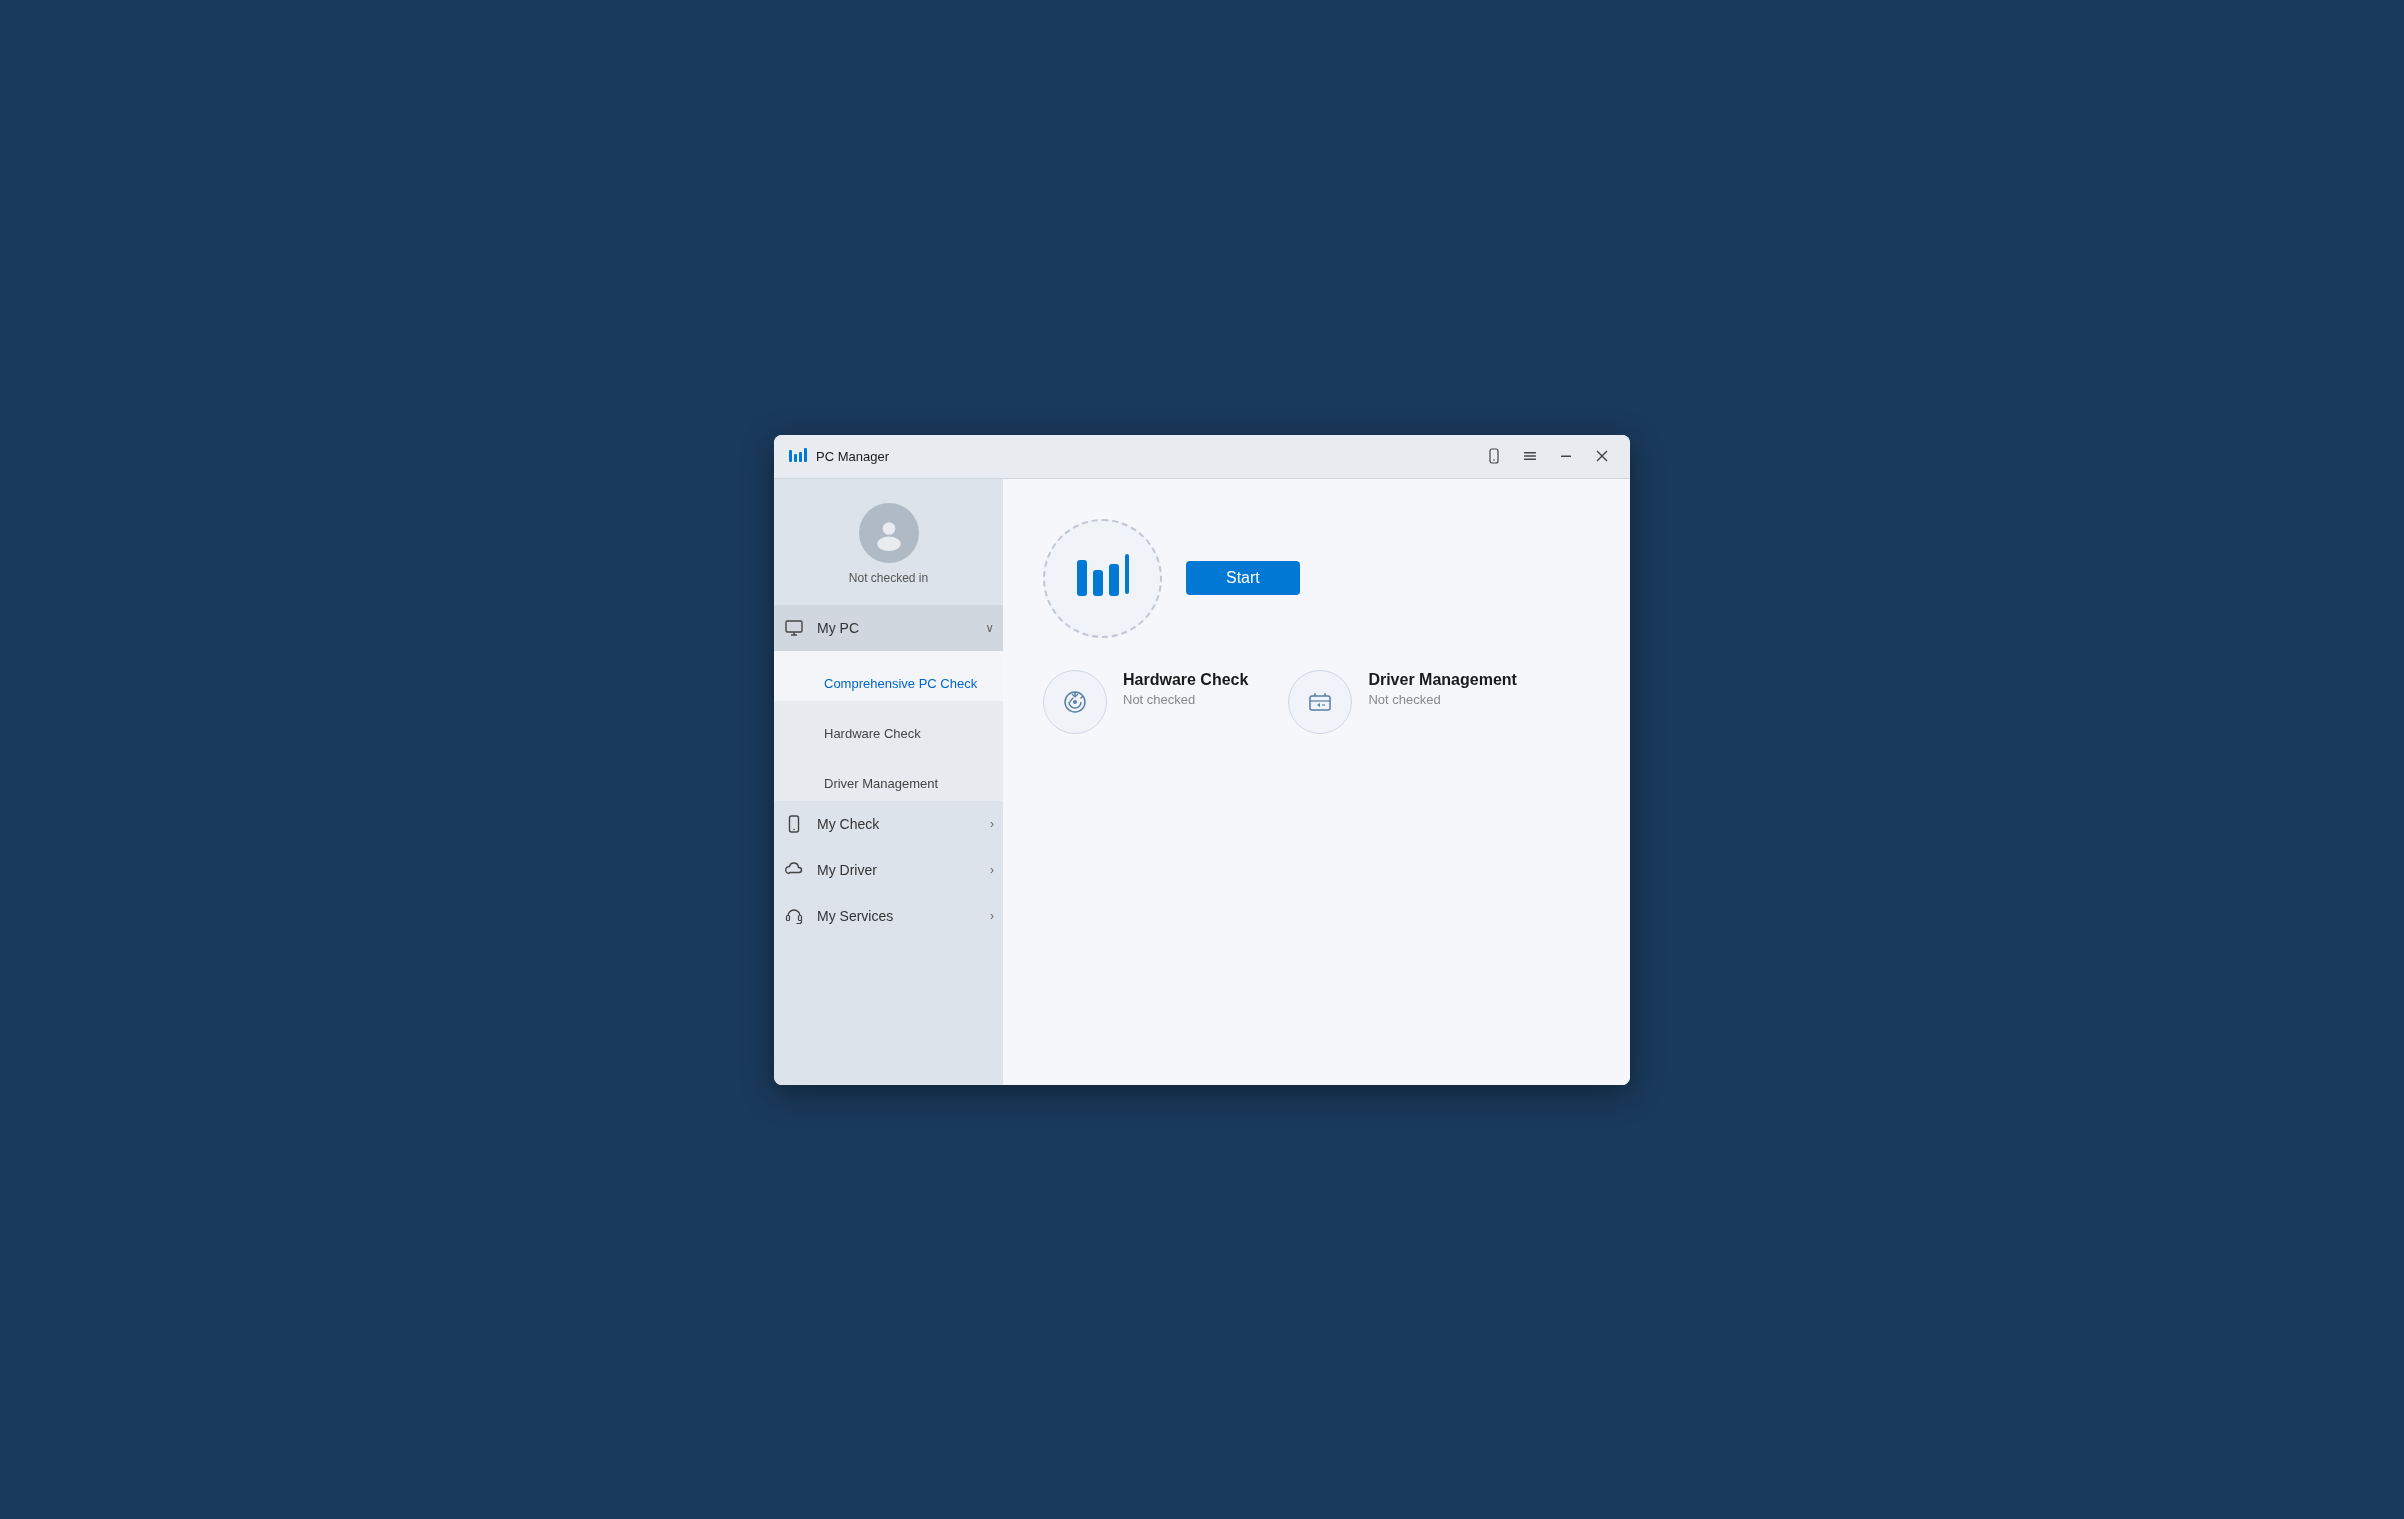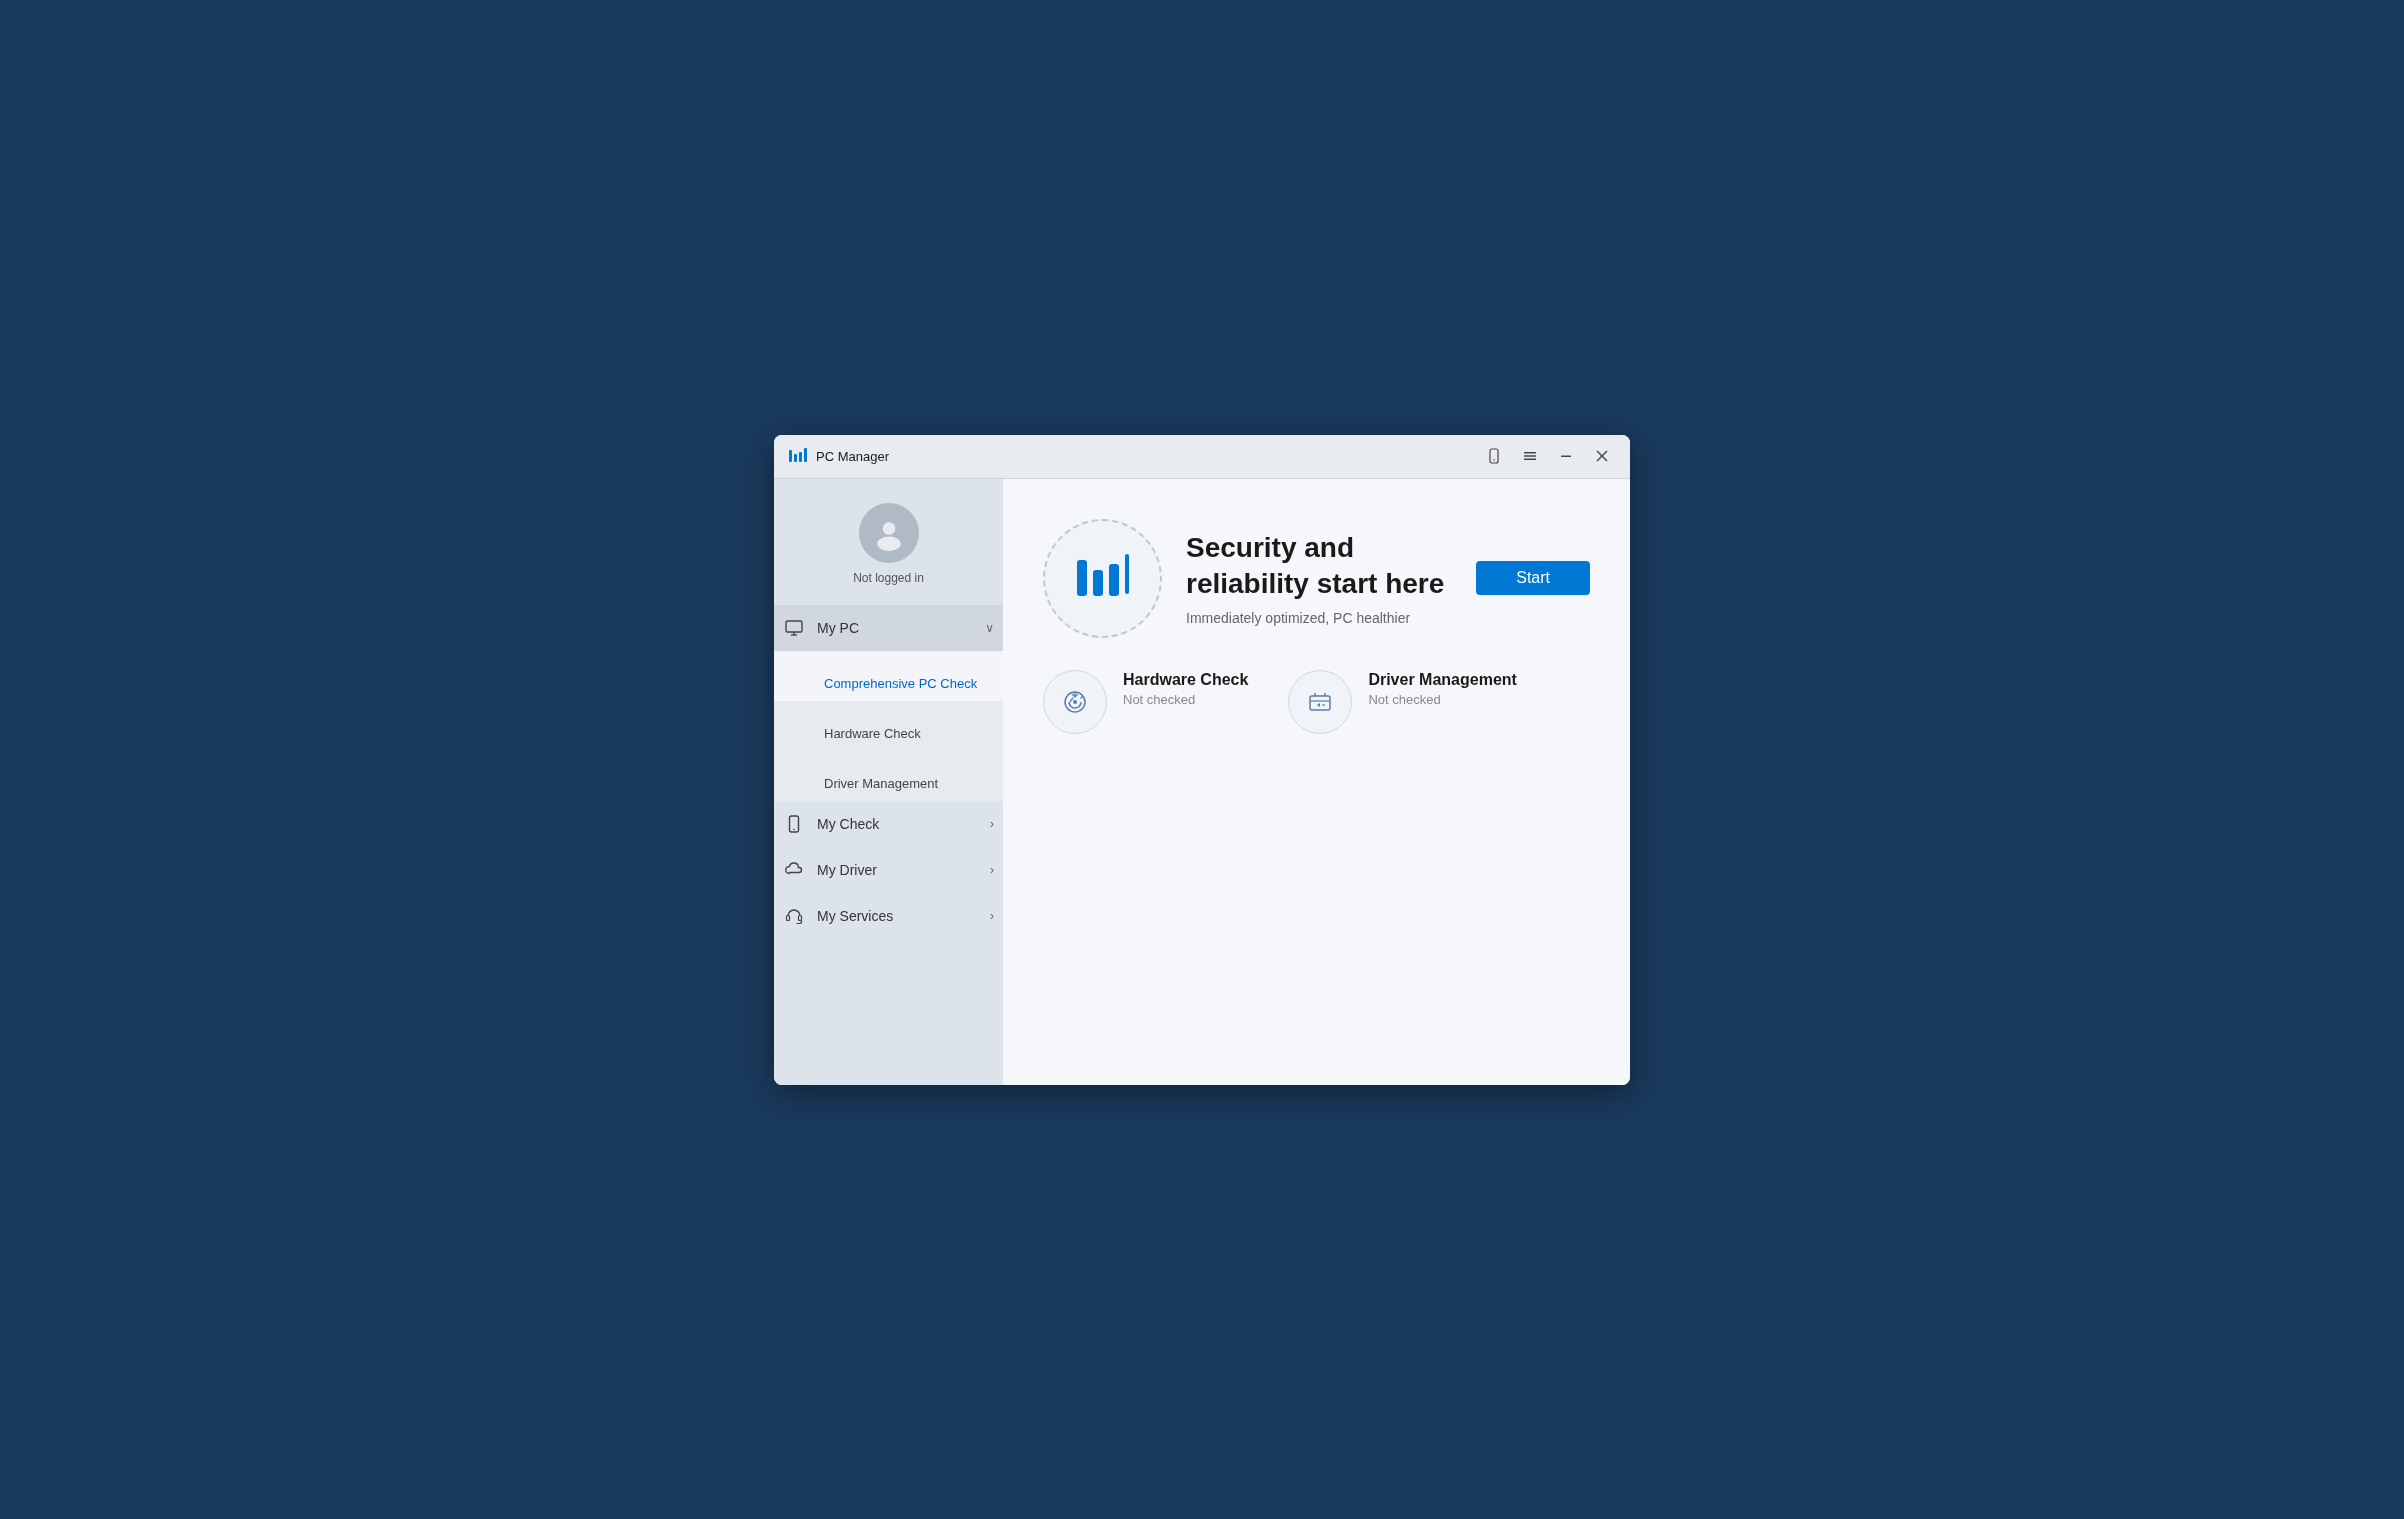--- a/index.html
+++ b/index.html
@@ -345,21 +345,21 @@
 
     <div class="sidebar">
 
       <div class="user-section">
         <div class="avatar">
           <svg viewBox="0 0 40 40" fill="none">
             <circle cx="20" cy="15" r="7" fill="#e8ecf0"></circle>
             <ellipse cx="20" cy="32" rx="13" ry="8" fill="#e8ecf0"></ellipse>
           </svg>
         </div>
-        <span class="user-status">Not logged in</span>
+        <span class="user-status">Not checked in</span>
       </div>
 
       <div class="nav-section">
 
         <div class="nav-item active">
           <div class="nav-icon">
             <svg width="20" height="20" viewBox="0 0 20 20" fill="none">
               <rect x="2" y="3" width="16" height="11" rx="1.5" stroke="#444" stroke-width="1.4"></rect>
               <line x1="7" y1="17" x2="13" y2="17" stroke="#444" stroke-width="1.4"></line>
               <line x1="10" y1="14" x2="10" y2="17" stroke="#444" stroke-width="1.4"></line>
@@ -421,24 +421,20 @@
     <div class="content-area">
 
       <div class="hero-section">
         <div class="hero-logo">
           <svg width="64" height="64" viewBox="0 0 64 64" fill="none">
             <rect x="6" y="14" width="10" height="36" rx="3" fill="#0078d4"></rect>
             <rect x="22" y="24" width="10" height="26" rx="3" fill="#0078d4"></rect>
             <rect x="38" y="18" width="10" height="32" rx="3" fill="#0078d4"></rect>
             <rect x="54" y="8" width="4" height="40" rx="2" fill="#0078d4"></rect>
           </svg>
-        </div>
-        <div class="hero-text">
-          <div class="hero-title">Security and reliability start here</div>
-          <div class="hero-subtitle">Immediately optimized, PC healthier</div>
         </div>
         <button class="start-btn">Start</button>
       </div>
 
       <div class="cards-section">
 
         <div class="feature-card">
           <div class="card-icon-wrap">
             <svg width="32" height="32" viewBox="0 0 32 32" fill="none">
               <circle cx="16" cy="16" r="10" stroke="#5a7fa8" stroke-width="1.5"></circle>

